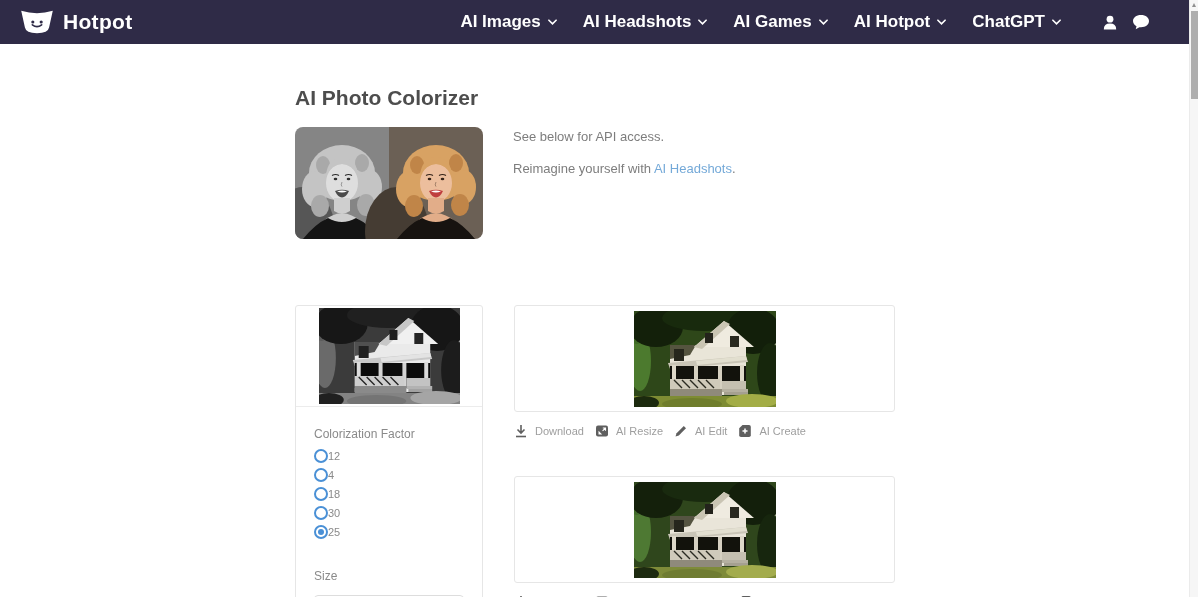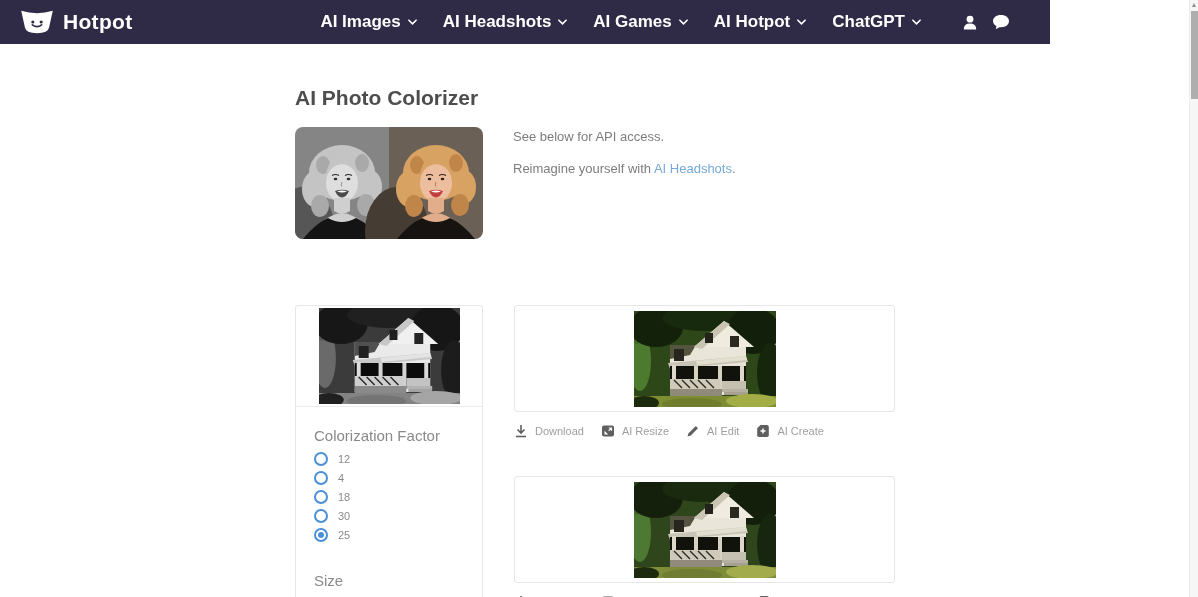--- a/index.html
+++ b/index.html
@@ -10,21 +10,21 @@
   }
   *{box-sizing:border-box;}
   html,body{margin:0;padding:0;}
   body{
     width:1198px;height:597px;overflow:hidden;background:#fff;
     font-family:"Liberation Sans", sans-serif;position:relative;
   }
   
   .navbar{
     height:44px;background:var(--navbar-bg);display:flex;align-items:center;
-    padding:0 40px 0 20px;width:1050px;
+    padding:0 40px 0 20px;width:1190px;
   }
   .brand{display:flex;align-items:center;gap:9px;cursor:pointer;text-decoration:none;}
   .brand-text{color:#fff;font-size:21px;font-weight:bold;letter-spacing:.3px;}
   .nav{margin-left:auto;display:flex;align-items:center;gap:26px;}
   .nav-link{
     color:#fff;font-size:17px;font-weight:bold;text-decoration:none;
     display:flex;align-items:center;gap:7px;white-space:nowrap;cursor:pointer;
   }
   .chev{width:9px;height:6px;display:inline-block;}
   .nav-icons{display:flex;align-items:center;gap:15px;margin-left:16px;}
@@ -41,23 +41,23 @@
   
   .workspace{display:flex;margin-top:66px;align-items:flex-start;}
   .settings-card{
     width:188px;flex:none;border:1px solid #e6e6e6;border-radius:3px;
     background:#fff;height:352px;
   }
   .thumb{display:block;width:141px;height:96px;margin:2px auto 0;font-size:0;}
   .thumb svg{filter:grayscale(1) contrast(1.05);}
   .divider{border:none;border-top:1px solid #ececec;margin:2px 0 0;}
   .settings-body{padding:20px 18px 0;}
-  .field-label{font-size:15px;color:#8a8a8a;}
+  .field-label{font-size:12px;color:#8a8a8a;}
   .radio-group{margin-top:8px;}
-  .radio-row{display:flex;align-items:center;gap:10px;height:14px;margin-top:5px;cursor:pointer;}
+  .radio-row{display:flex;align-items:center;height:14px;margin-top:5px;cursor:pointer;}
   .radio-row input{
     appearance:none;-webkit-appearance:none;width:14px;height:14px;margin:0;
     border:2px solid var(--radio);border-radius:50%;position:relative;cursor:pointer;flex:none;background:#fff;
   }
   .radio-row input:checked::after{
     content:"";position:absolute;left:2px;top:2px;width:6px;height:6px;
     border-radius:50%;background:var(--radio);
   }
   .radio-row span{font-size:11px;color:#8a8a8a;}
   .size-label{margin-top:30px;}
@@ -66,21 +66,21 @@
     border:1px solid #ddd;border-radius:4px;padding:0 6px;background:#fff;
     font-family:"Liberation Sans", sans-serif;cursor:pointer;
   }
   .results-col{margin-left:31px;width:381px;}
   .result-card{
     border:1px solid #e6e6e6;border-radius:3px;background:#fff;height:107px;
     display:flex;align-items:center;justify-content:center;
   }
   .result-card + .result-card,.card2{margin-top:37px;}
   .result-img{width:142px;height:96px;font-size:0;}
-  .actions{display:flex;align-items:center;gap:17px;margin-top:10px;height:17px;}
+  .actions{display:flex;align-items:center;gap:11px;margin-top:10px;height:17px;}
   .action{
     display:flex;align-items:center;gap:7px;font-size:11px;color:#9e9e9e;
     background:none;border:none;padding:0;cursor:pointer;font-family:"Liberation Sans", sans-serif;
   }
   .action svg{flex:none;}
   
   .scrollbar{position:absolute;top:0;right:0;width:9px;height:597px;background:#f6f6f6;border-left:1px solid #ebebeb;z-index:10;}
   .scroll-up{height:10px;display:flex;align-items:center;justify-content:center;cursor:pointer;}
   .scroll-up::after{content:"";width:0;height:0;border-left:2.5px solid transparent;border-right:2.5px solid transparent;border-bottom:4px solid #8f8f8f;}
   .scroll-thumb{position:absolute;top:11px;left:1px;width:7px;height:88px;background:#aeaeae;cursor:pointer;}

